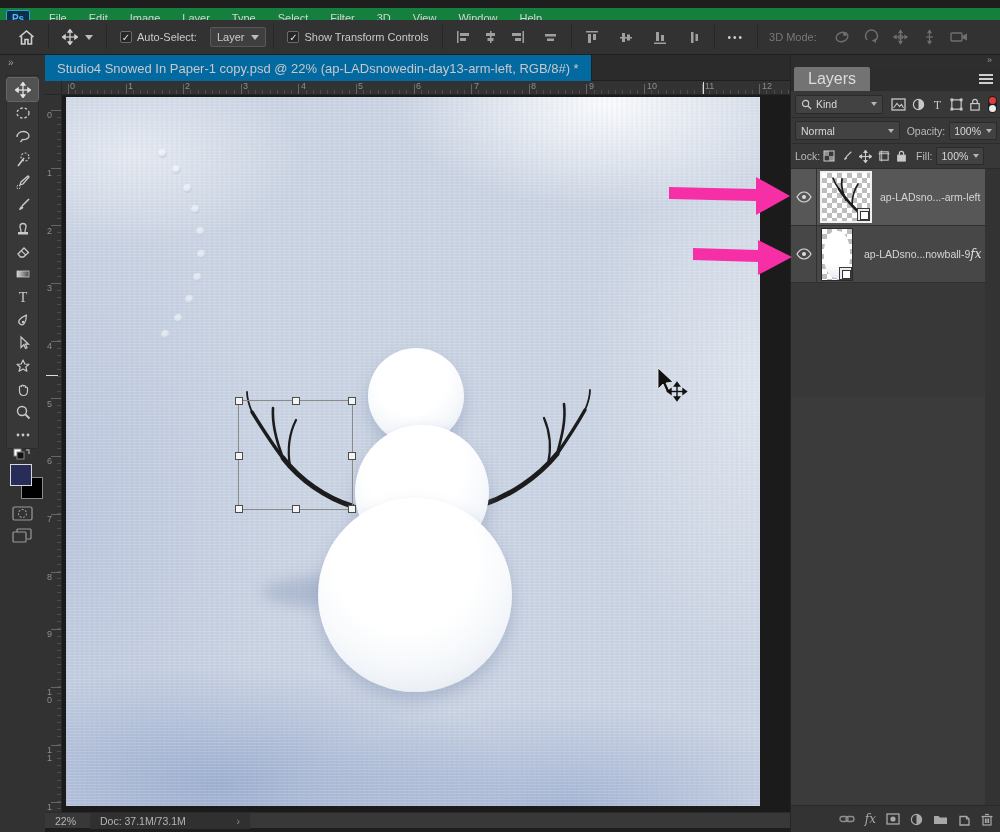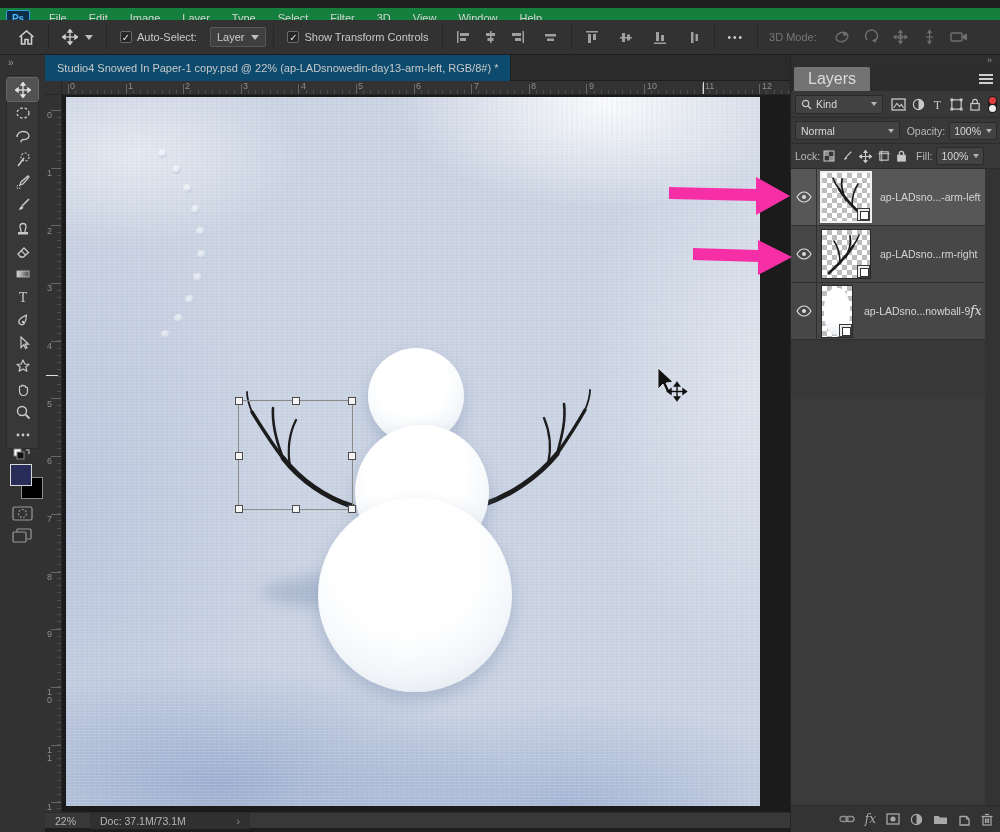--- a/index.html
+++ b/index.html
@@ -27,21 +27,21 @@
   
   #toolcol{left:0;top:55px;width:45px;height:777px;background:#323232}
   #toolbar{left:6px;top:75px;width:33px;background:#383838;border:1px solid #2a2a2a;border-radius:2px;padding:2px 0}
   .tool{width:31px;height:23px;display:flex;align-items:center;justify-content:center}
   .tool.selected{background:#525252;border-radius:2px;outline:1px solid #666}
   .collapse{color:#9a9a9a;font-size:10px;letter-spacing:1px}
   .swatch{position:absolute;border:1px solid #d9d9d9}
 
   
   #tabstrip{left:45px;top:55px;width:745px;height:26px;background:#2b2b2b;border-bottom:1px solid #1f1f1f}
-  #doctab{position:absolute;left:0;top:0;height:26px;background:#0c4a6e;border-right:1px solid #1f1f1f;display:flex;align-items:center;padding:0 12px;color:#c8c8c8;font-size:11px;white-space:nowrap}
+  #doctab{position:absolute;left:0;top:0;height:26px;background:#0369a1;border-right:1px solid #1f1f1f;display:flex;align-items:center;padding:0 12px;color:#c8c8c8;font-size:13px;white-space:nowrap}
 
   
   .ruler{background:#323232;z-index:5}
   #ruler-corner{left:45px;top:81px;width:17px;height:14px;background:#323232;border-right:1px solid #262626;border-bottom:1px solid #262626}
   #ruler-top{left:62px;top:81px;width:728px;height:14px;border-bottom:1px solid #262626;
     background-image:repeating-linear-gradient(to right,#666 0 1px,transparent 1px 57.6px),repeating-linear-gradient(to right,#4c4c4c 0 1px,transparent 1px 7.2px);
     background-size:100% 10px,100% 4px;background-position:6px bottom,6px bottom;background-repeat:no-repeat}
   #ruler-left{left:45px;top:95px;width:17px;height:717px;border-right:1px solid #262626;overflow:hidden;
     background-image:repeating-linear-gradient(to bottom,#666 0 1px,transparent 1px 57.7px),repeating-linear-gradient(to bottom,#4c4c4c 0 1px,transparent 1px 7.2px);
     background-size:10px 100%,4px 100%;background-position:right 15px,right 15px;background-repeat:no-repeat}
@@ -634,40 +634,20 @@
               <path d="M24 27 C20 19 19 12 20 6" stroke-width="1.8"></path>
               <path d="M30 33 C30 24 32 17 36 11" stroke-width="1.6"></path>
               <path d="M17 16 C14 12 12 8 11 5" stroke-width="1.6"></path>
             </g>
           </svg>
         <div class="so-badge"></div>
       </div>
       <div class="layer-label">ap-LADsno...-arm-left</div>
     </div>
 
-    <div class="layer-row">
-      <div class="eye-cell">
-        <svg width="16" height="12" viewBox="0 0 16 12">
-            <path d="M1 6 C3 2.5 6 1 8 1 C10 1 13 2.5 15 6 C13 9.5 10 11 8 11 C6 11 3 9.5 1 6 Z" fill="none" stroke="#dcdcdc" stroke-width="1.2"></path>
-            <circle cx="8" cy="6" r="2" fill="#dcdcdc"></circle>
-          </svg>
-      </div>
-      <div class="thumb">
-        <svg class="flip" width="48" height="48" viewBox="0 0 48 48">
-            <g stroke="#1c1c1c" fill="none" stroke-linecap="round">
-              <path d="M41 43 C33 36 24 27 17 16" stroke-width="2.6"></path>
-              <path d="M24 27 C20 19 19 12 20 6" stroke-width="1.8"></path>
-              <path d="M30 33 C30 24 32 17 36 11" stroke-width="1.6"></path>
-              <path d="M17 16 C14 12 12 8 11 5" stroke-width="1.6"></path>
-            </g>
-          </svg>
-        <div class="so-badge"></div>
-      </div>
-      <div class="layer-label">ap-LADsno...rm-right</div>
-    </div>
 
     <div class="layer-row">
       <div class="eye-cell">
         <svg width="16" height="12" viewBox="0 0 16 12">
             <path d="M1 6 C3 2.5 6 1 8 1 C10 1 13 2.5 15 6 C13 9.5 10 11 8 11 C6 11 3 9.5 1 6 Z" fill="none" stroke="#dcdcdc" stroke-width="1.2"></path>
             <circle cx="8" cy="6" r="2" fill="#dcdcdc"></circle>
           </svg>
       </div>
       <div class="thumb" style="width:30px;height:51px;margin-left:5px">
         <div style="position:absolute;left:2px;top:2px;width:26px;height:47px;border-radius:45%;background:radial-gradient(circle at 50% 30%,#ffffff 55%,#eef2f7 85%,#e2e9f1)"></div>

